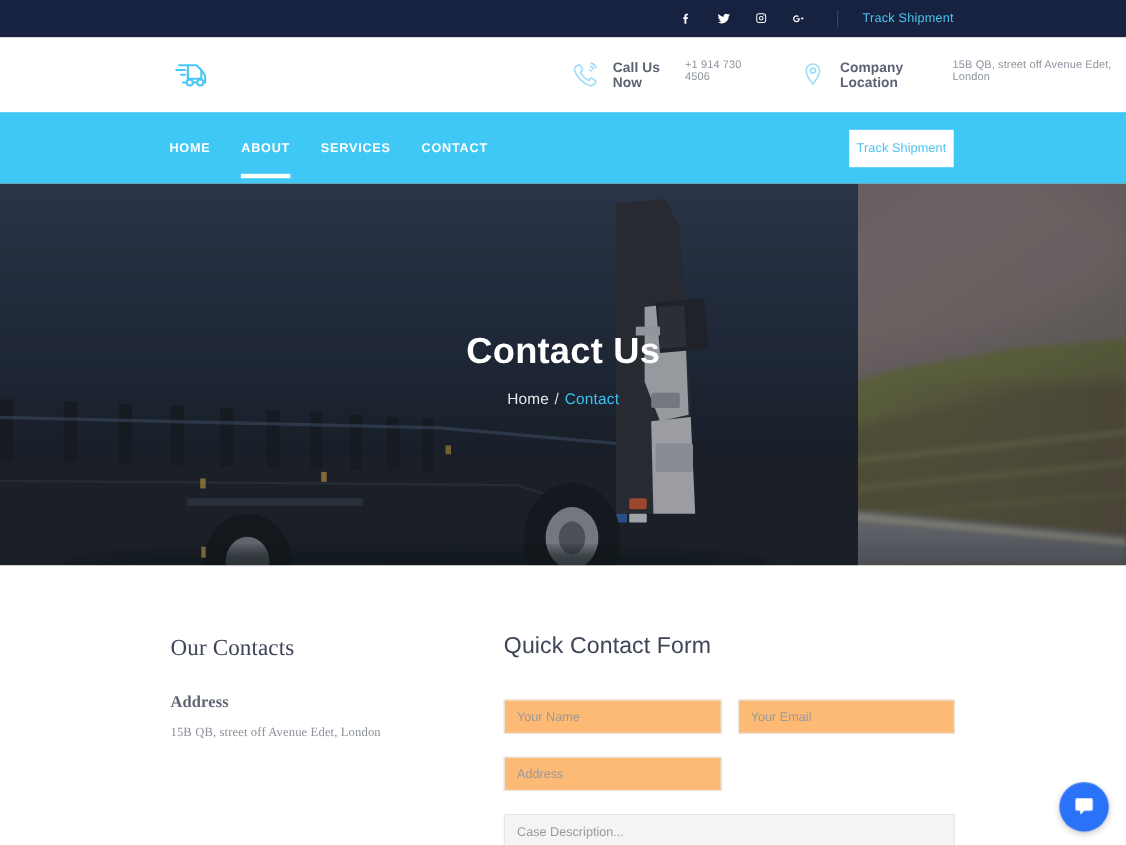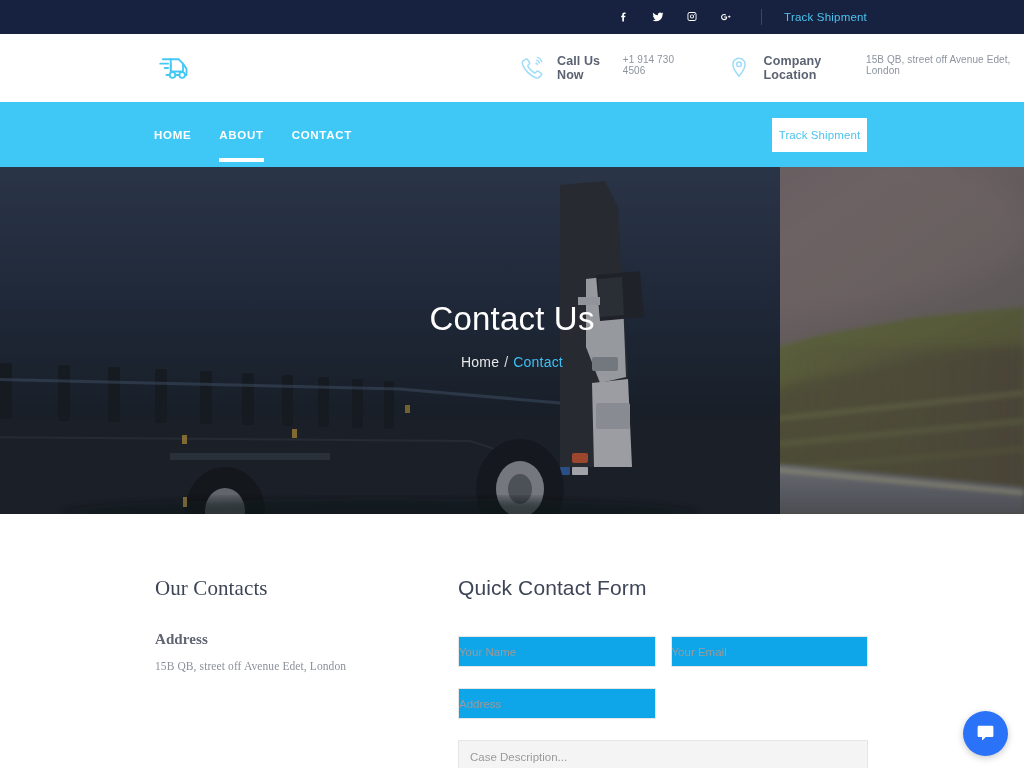--- a/index.html
+++ b/index.html
@@ -159,21 +159,21 @@
   .hero-content {
     position: absolute;
     left: 0; right: 0;
     top: 134px;
     text-align: center;
     z-index: 5;
   }
   .hero-title {
     color: #ffffff;
     font-size: 33px;
-    font-weight: normal;
+    font-weight: bold;
     letter-spacing: .2px;
     line-height: 1.1;
   }
   .hero-crumb {
     margin-top: 17px;
     font-size: 14px;
     color: #e8e8e8;
     letter-spacing: .2px;
   }
   .hero-crumb .sep { margin: 0 5px; color: #dcdcdc; }
@@ -221,23 +221,23 @@
 
   .form-rows { margin-top: 36px; }
   .form-row {
     display: flex;
     gap: 15px;
     margin-bottom: 21px;
   }
   .fld {
     width: 198px;
     height: 31px;
-    background: #0ea5e9;
+    background: #fdba74;
     border: 1px solid #e6e6e6;
-    padding: 0 0;
+    padding: 0 11px;
     font-size: 11.5px;
     color: #4a4a4a;
     font-family: "Liberation Sans", sans-serif;
     outline: none;
   }
   .fld::placeholder { color: #9a9a9a; }
   .fld-wide {
     width: 411px;
     height: 40px;
     background: #f4f4f4;
@@ -348,20 +348,21 @@
         <span class="info-sub">15B QB, street off Avenue Edet, London</span>
       </span>
     </div>
   </div>
 </div>
 
 <div class="nav">
   <div class="nav-items">
     <a class="nav-item">HOME</a>
     <a class="nav-item active">ABOUT</a>
+    <a class="nav-item">SERVICES</a>
     <a class="nav-item">CONTACT</a>
   </div>
   <button class="nav-cta">Track Shipment</button>
 </div>
 
 <div class="hero">
   <div class="hero-bg">
     <svg width="1024" height="347" viewBox="0 0 1024 347" preserveAspectRatio="none" style="display:block">
       <defs>
         <linearGradient id="skyG" x1="0" y1="0" x2="1" y2="0.5">

